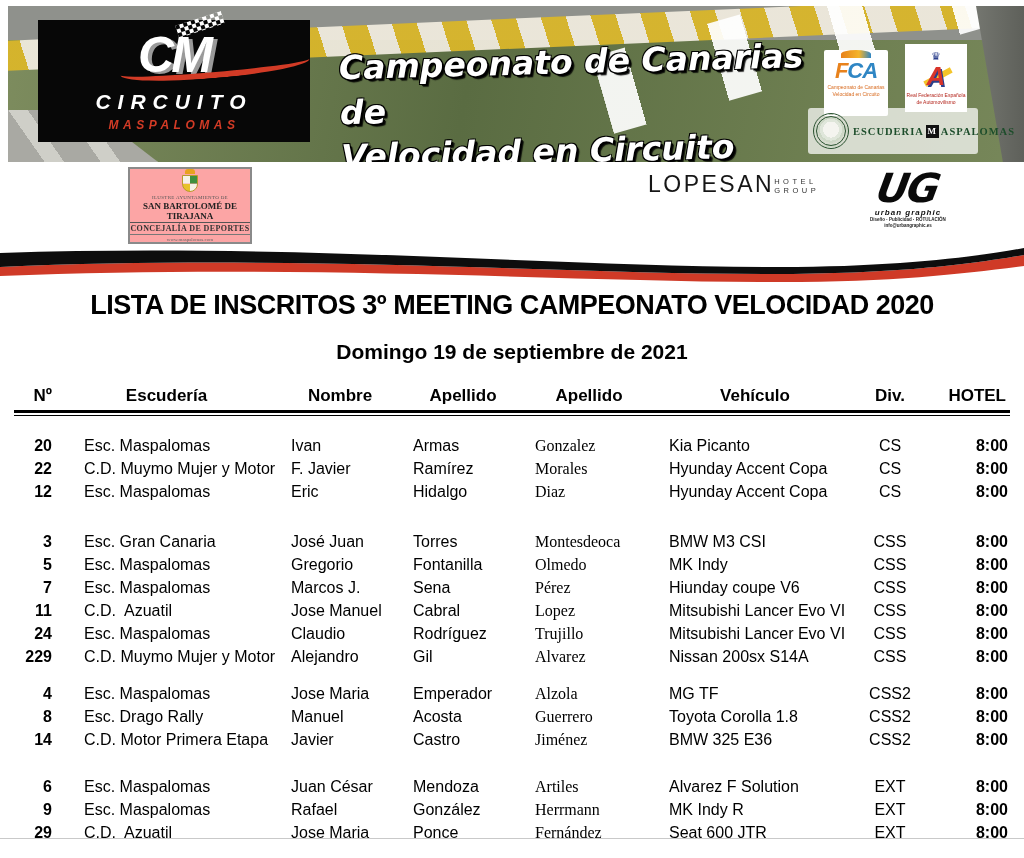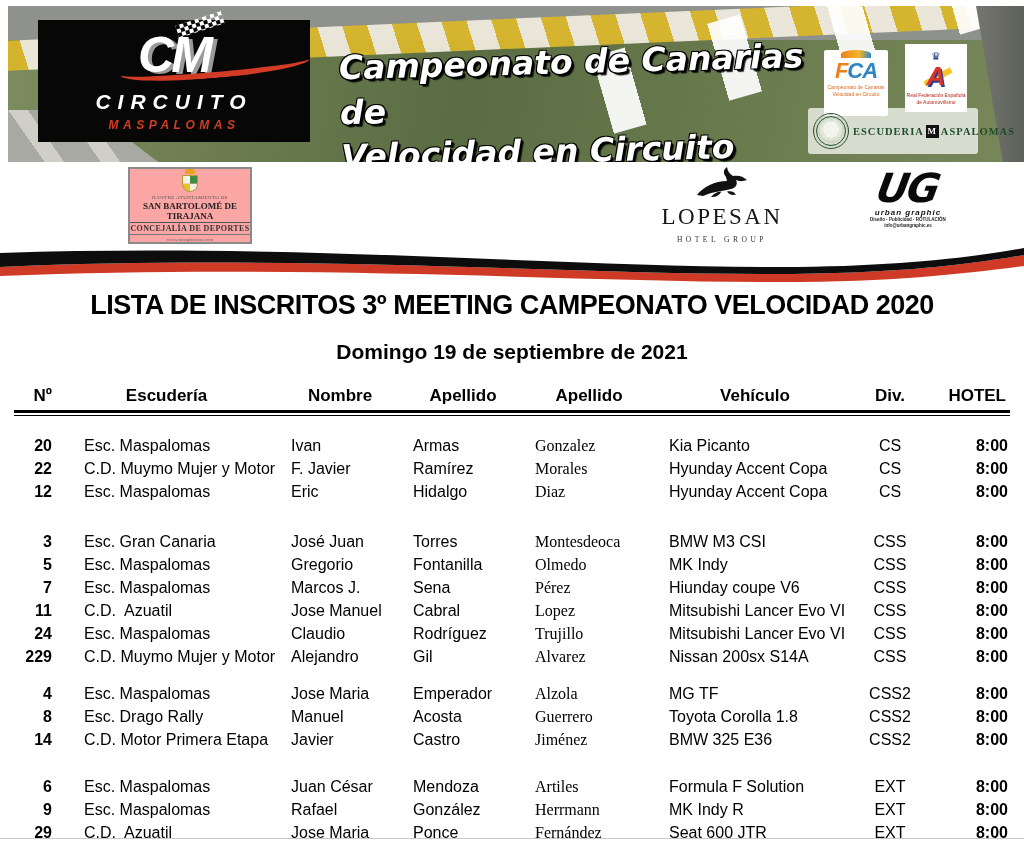--- a/index.html
+++ b/index.html
@@ -75,21 +75,21 @@
     background:
       linear-gradient(90deg,#f5f2e8 50%,#3f8f3f 50%) top/100% 50% no-repeat,
       linear-gradient(90deg,#e8c22a 50%,#f5f2e8 50%) bottom/100% 50% no-repeat; }
   .ayto-l1 { font-family:"Liberation Serif", serif; font-size:5px; color:#555; letter-spacing:.3px; margin-top:2px; }
   .ayto-l2 { font-family:"Liberation Serif", serif; font-weight:700; font-size:9px; color:#222;
     border-bottom:1px solid #555; padding-bottom:1px; }
   .ayto-l3 { font-family:"Liberation Serif", serif; font-weight:700; font-size:8px; color:#333; letter-spacing:.4px;
     border-bottom:1px solid #777; padding-bottom:1px; }
   .ayto-l4 { font-family:"Liberation Serif", serif; font-size:5px; color:#666; margin-top:1px; }
 
-  .lopesan { position:absolute; left:648px; top:165px; width:148px; display:flex; flex-direction:column; align-items:center;font-family:Liberation Serif, serif; }
+  .lopesan { position:absolute; left:648px; top:165px; width:148px; display:flex; flex-direction:row; align-items:center; }
   .lopesan-name { font-size:23px; letter-spacing:2.5px; color:#161616; margin-top:3px; }
   .lopesan-sub { font-size:7.5px; letter-spacing:3.5px; color:#333; margin-top:5px; }
 
   .ug { position:absolute; left:852px; top:170px; width:112px; display:flex; flex-direction:column; align-items:center; }
   .ug-mono { font-family:"DejaVu Sans", sans-serif; font-style:italic; font-weight:900; font-size:40px; line-height:.9;
     transform:skewX(-10deg); color:#0a0a0a; letter-spacing:-2px; }
   .ug-sub { font-style:italic; font-weight:700; font-size:8px; letter-spacing:1px; color:#111; margin-top:2px; }
   .ug-line { font-weight:700; font-size:4.5px; line-height:1.4; color:#222; }
 
   
@@ -357,21 +357,21 @@
             <div class="tcell c-hora">8:00</div>
           </div>
         </div>
         <div class="tgroup">
           <div class="trow">
             <div class="tcell c-no">6</div>
             <div class="tcell c-esc">Esc. Maspalomas</div>
             <div class="tcell c-nom">Juan César</div>
             <div class="tcell c-ap1">Mendoza</div>
             <div class="tcell c-ap2">Artiles</div>
-            <div class="tcell c-veh">Formula F Solution</div>
+            <div class="tcell c-veh">Alvarez F Solution</div>
             <div class="tcell c-div">EXT</div>
             <div class="tcell c-hora">8:00</div>
           </div>
           <div class="trow">
             <div class="tcell c-no">9</div>
             <div class="tcell c-esc">Esc. Maspalomas</div>
             <div class="tcell c-nom">Rafael</div>
             <div class="tcell c-ap1">González</div>
             <div class="tcell c-ap2">Herrmann</div>
             <div class="tcell c-veh">MK Indy R</div>

